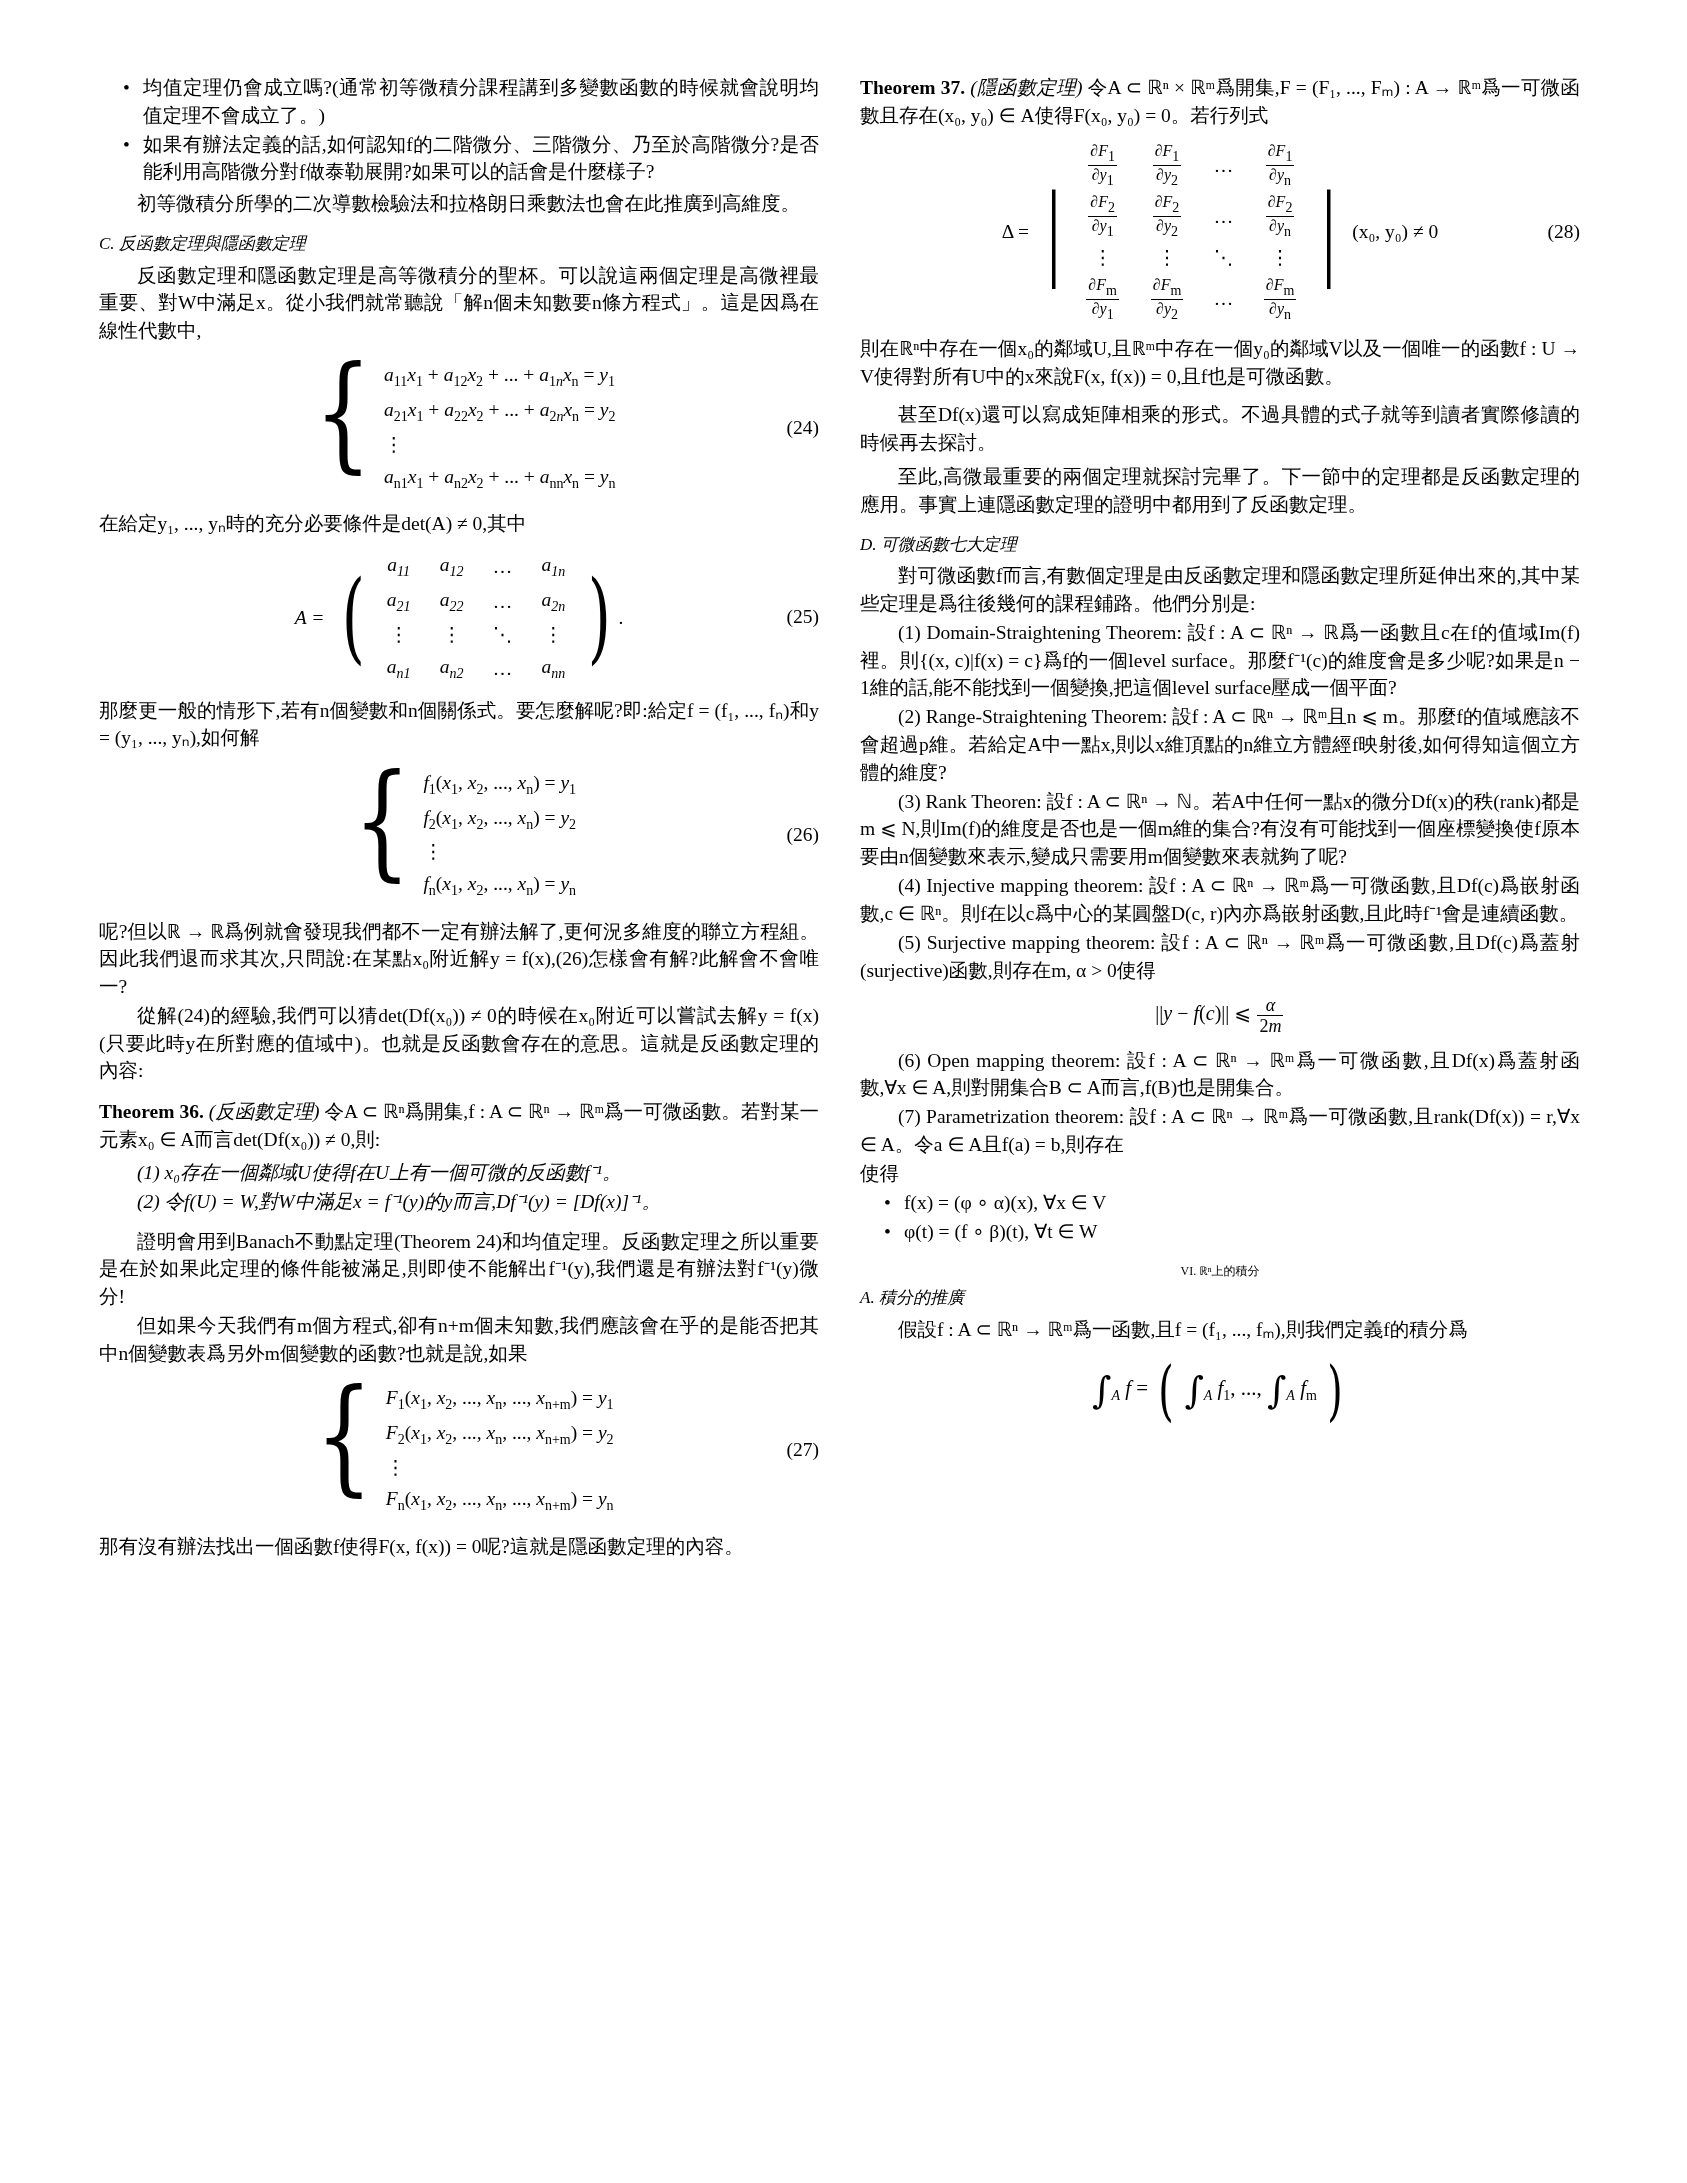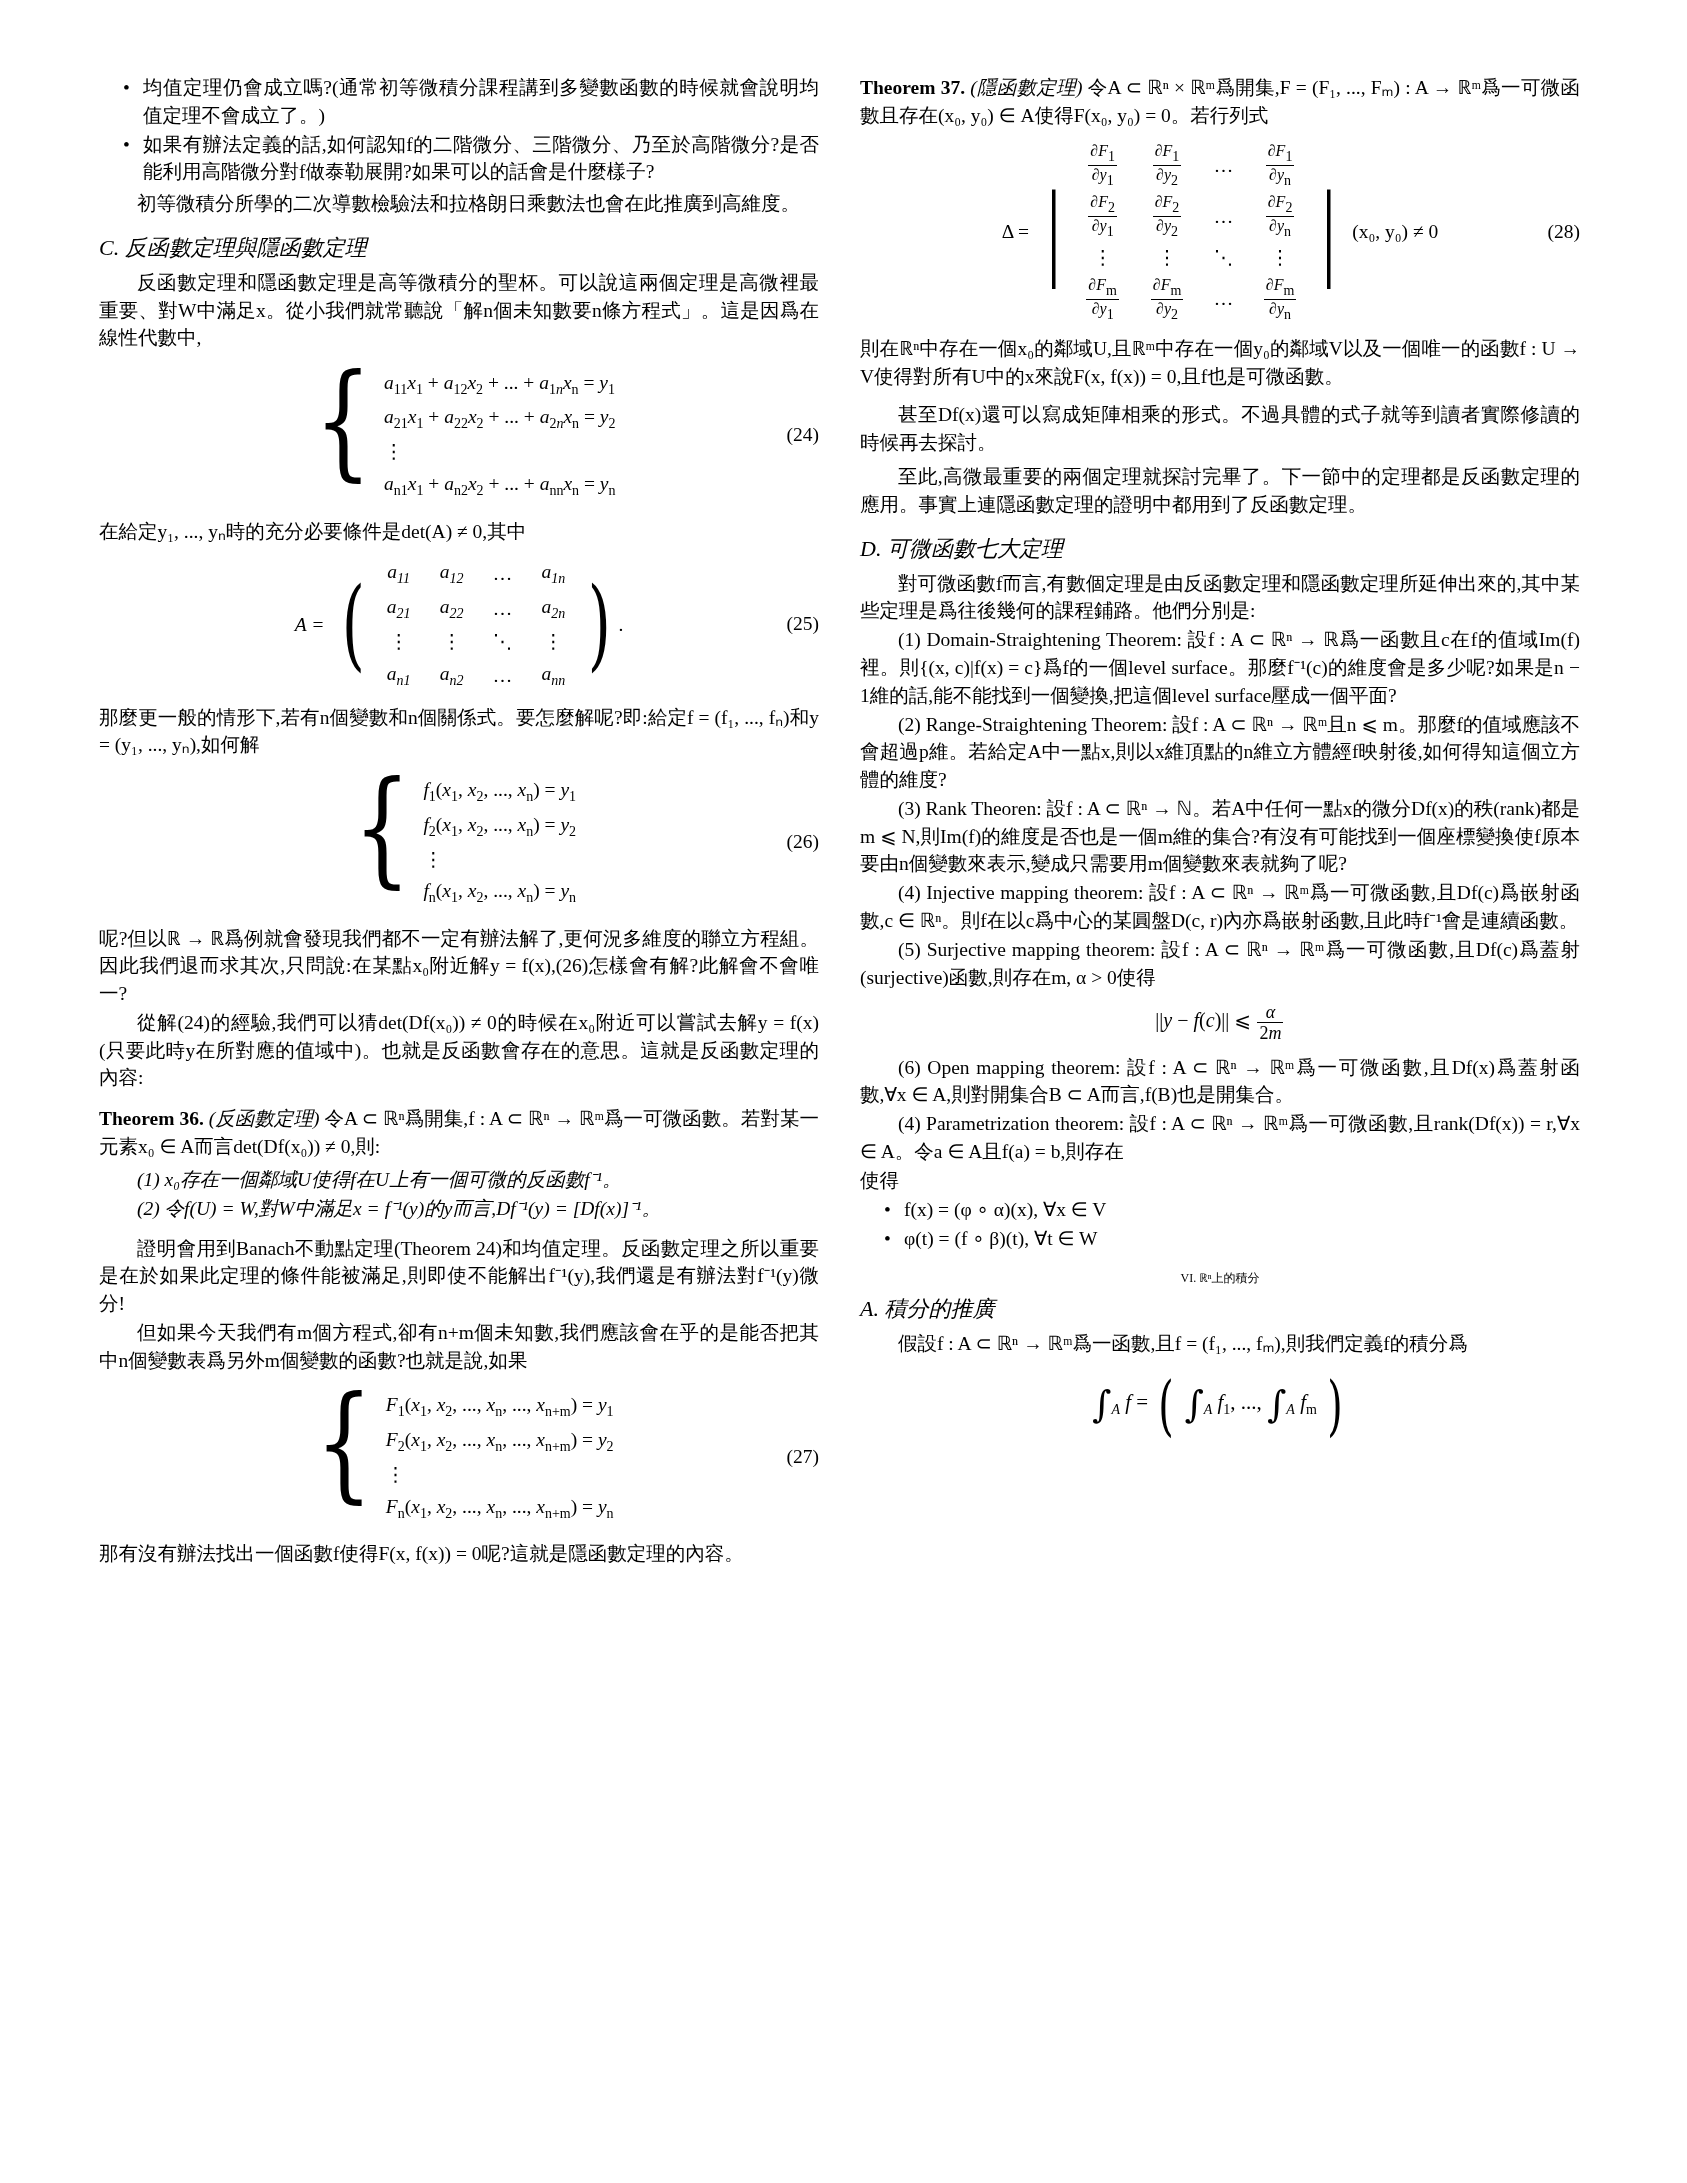--- a/index.html
+++ b/index.html
@@ -50,21 +50,21 @@
     text-align: justify;
   }
   ul.bullets > li::before {
     content: "•";
     position: absolute;
     left: -20px;
     top: 0;
   }
   .sec-head {
     margin: 14.6px 0 5.3px 0;
-    font-size: 22px;
+    font-size: 17px;
     font-style: italic;
   }
   .sec-head .sec-letter {
     font-style: italic;
   }
   .thm {
     margin: 13.2px 0 5.3px 0;
     text-align: justify;
   }
   .thm b { font-weight: bold; }
@@ -348,21 +348,21 @@
       <p class="indent">(4) Injective mapping theorem: 設f : A ⊂ ℝⁿ → ℝᵐ爲一可微函數,且Df(c)爲嵌射函數,c ∈ ℝⁿ。則f在以c爲中心的某圓盤D(c, r)內亦爲嵌射函數,且此時f⁻¹會是連續函數。</p>
       <p class="indent">(5) Surjective mapping theorem: 設f : A ⊂ ℝⁿ → ℝᵐ爲一可微函數,且Df(c)爲蓋射(surjective)函數,則存在m, α &gt; 0使得</p>
 
       <div class="eqblock">
         <span style="font-size:20px;">
           ||<i>y</i> − <i>f</i>(<i>c</i>)|| ⩽ <span class="frac frac-big"><span class="num"><i>α</i></span><span class="den">2<i>m</i></span></span>
         </span>
       </div>
 
       <p class="indent">(6) Open mapping theorem: 設f : A ⊂ ℝⁿ → ℝᵐ爲一可微函數,且Df(x)爲蓋射函數,∀x ∈ A,則對開集合B ⊂ A而言,f(B)也是開集合。</p>
-      <p class="indent">(4) Parametrization theorem: 設f : A ⊂ ℝⁿ → ℝᵐ爲一可微函數,且rank(Df(x)) = r,∀x ∈ A。令a ∈ A且f(a) = b,則存在</p>
+      <p class="indent">(7) Parametrization theorem: 設f : A ⊂ ℝⁿ → ℝᵐ爲一可微函數,且rank(Df(x)) = r,∀x ∈ A。令a ∈ A且f(a) = b,則存在</p>
 
 
       <p class="noindent">使得</p>
 
       <ul class="bullets">
         <li>f(x) = (φ ∘ α)(x), ∀x ∈ V</li>
         <li>φ(t) = (f ∘ β)(t), ∀t ∈ W</li>
       </ul>
 
       <div class="center-head">VI. ℝⁿ上的積分</div>

